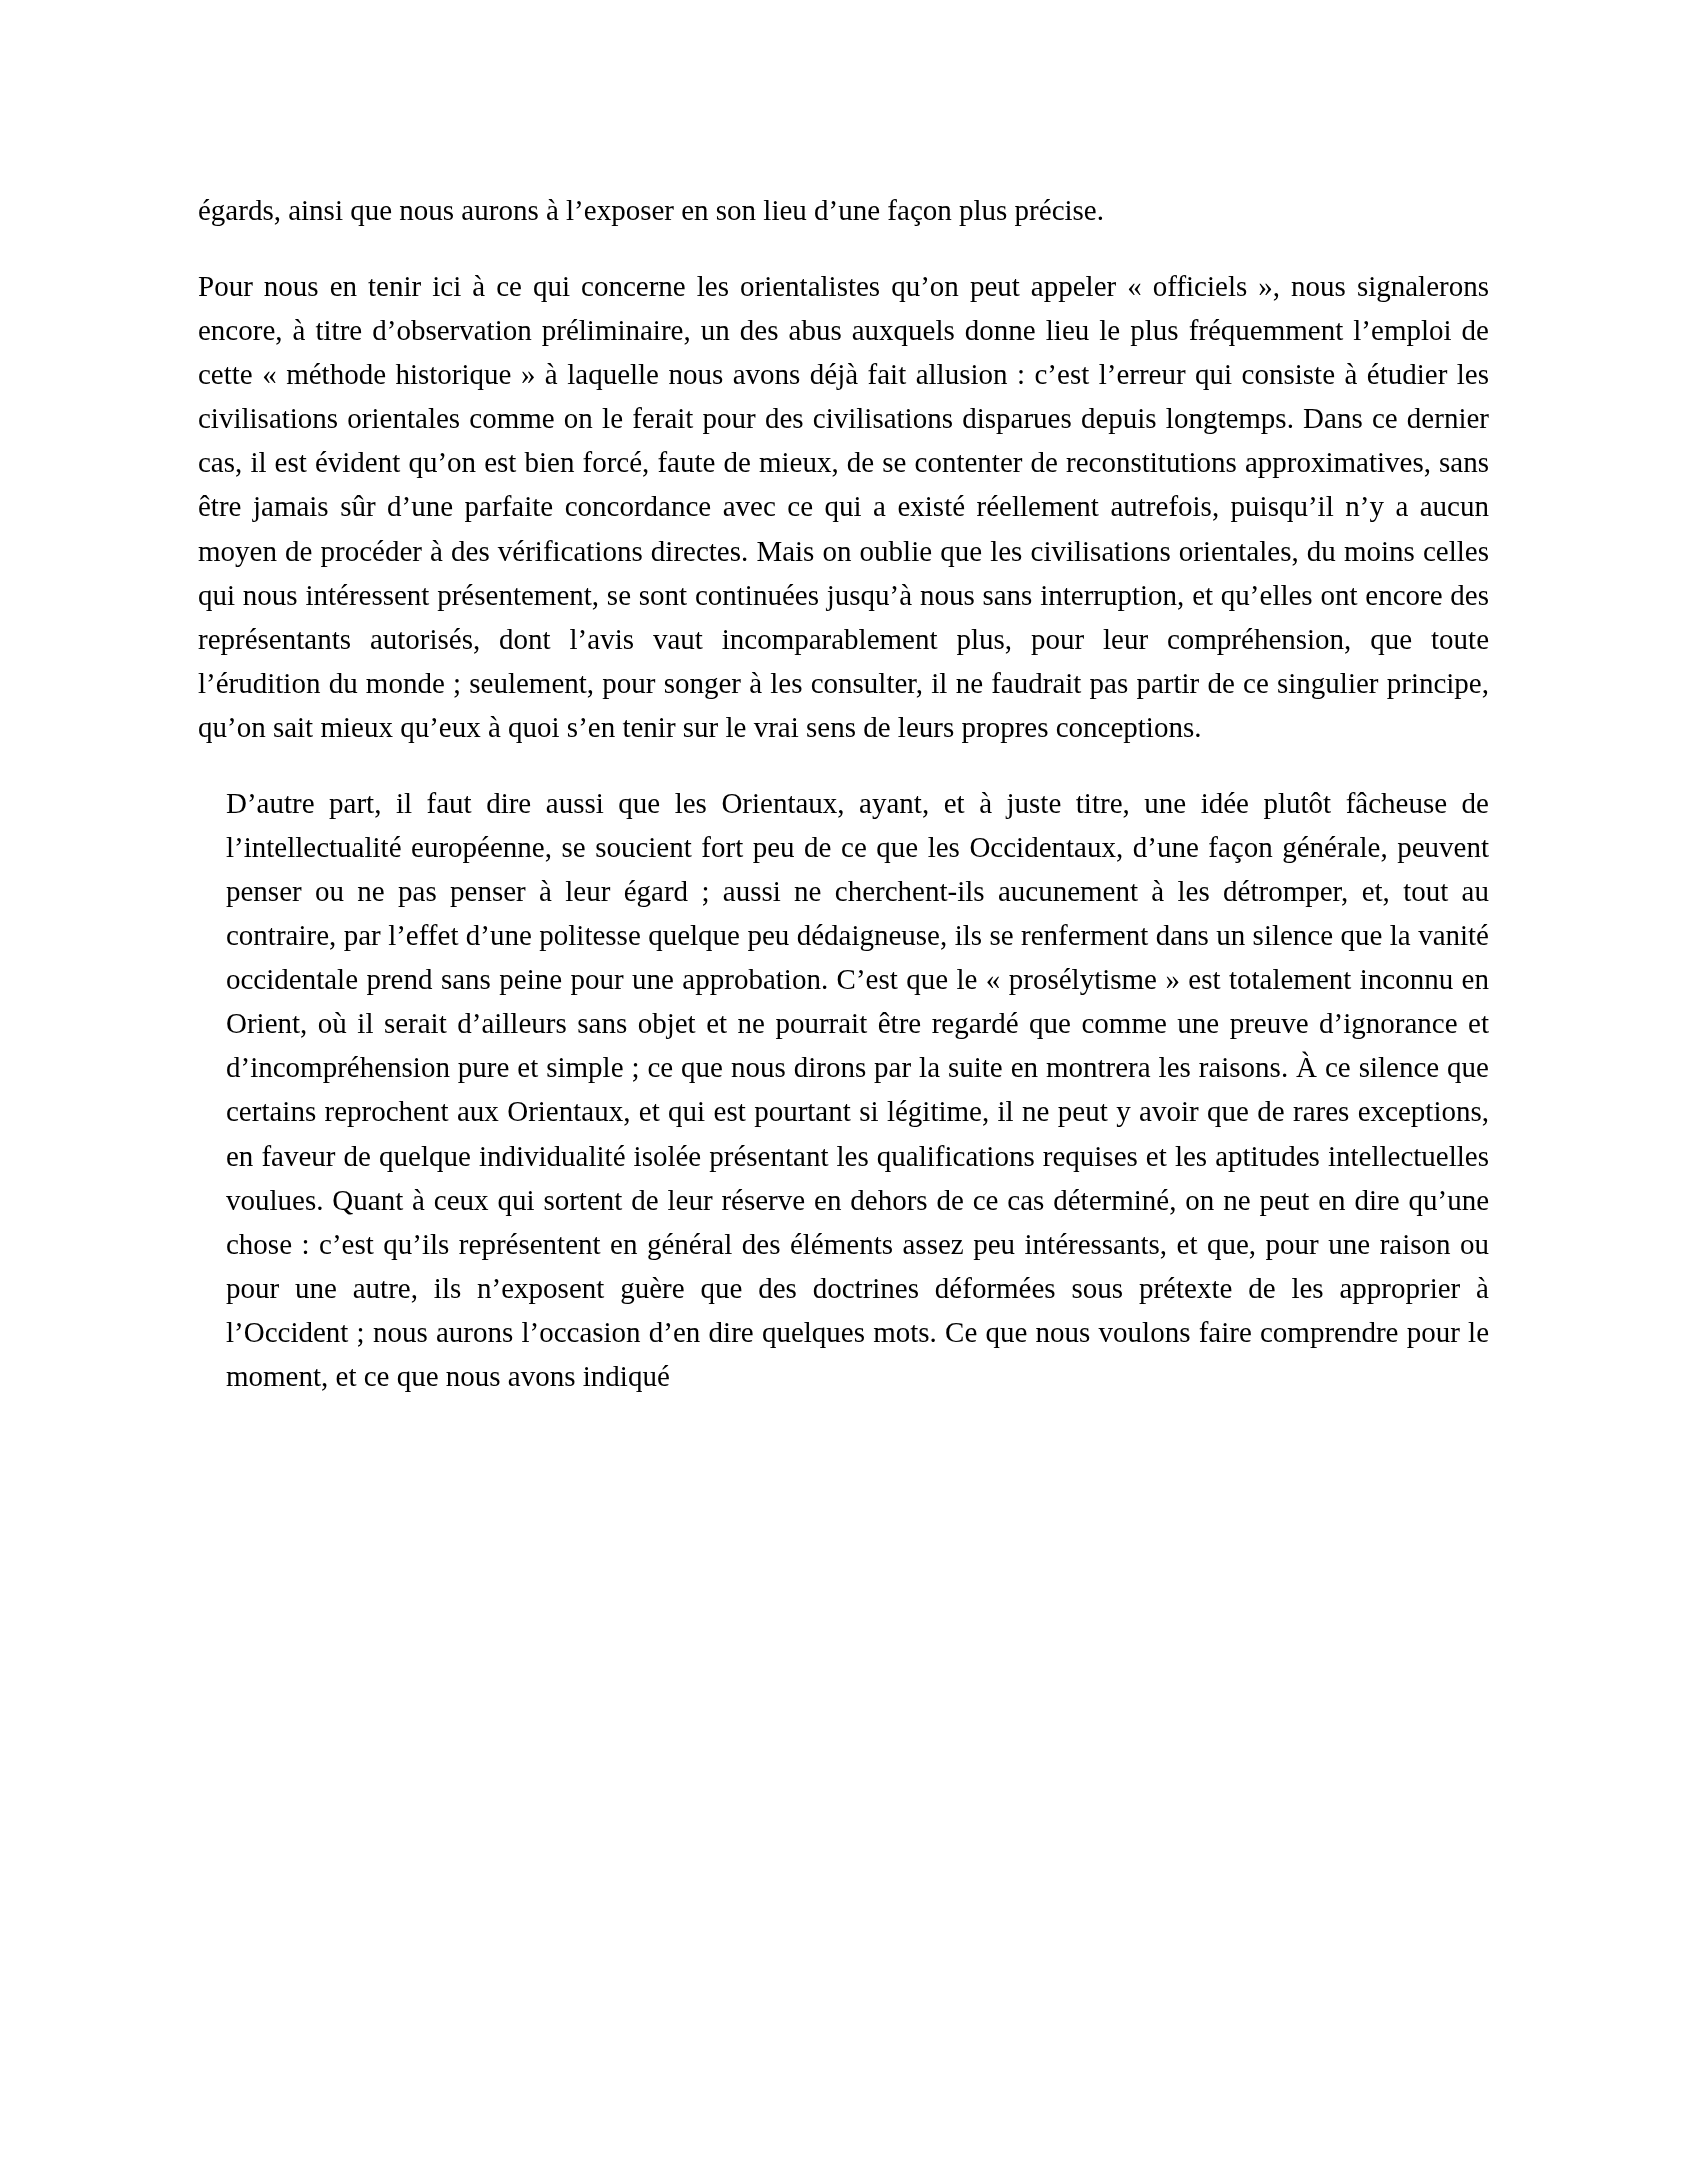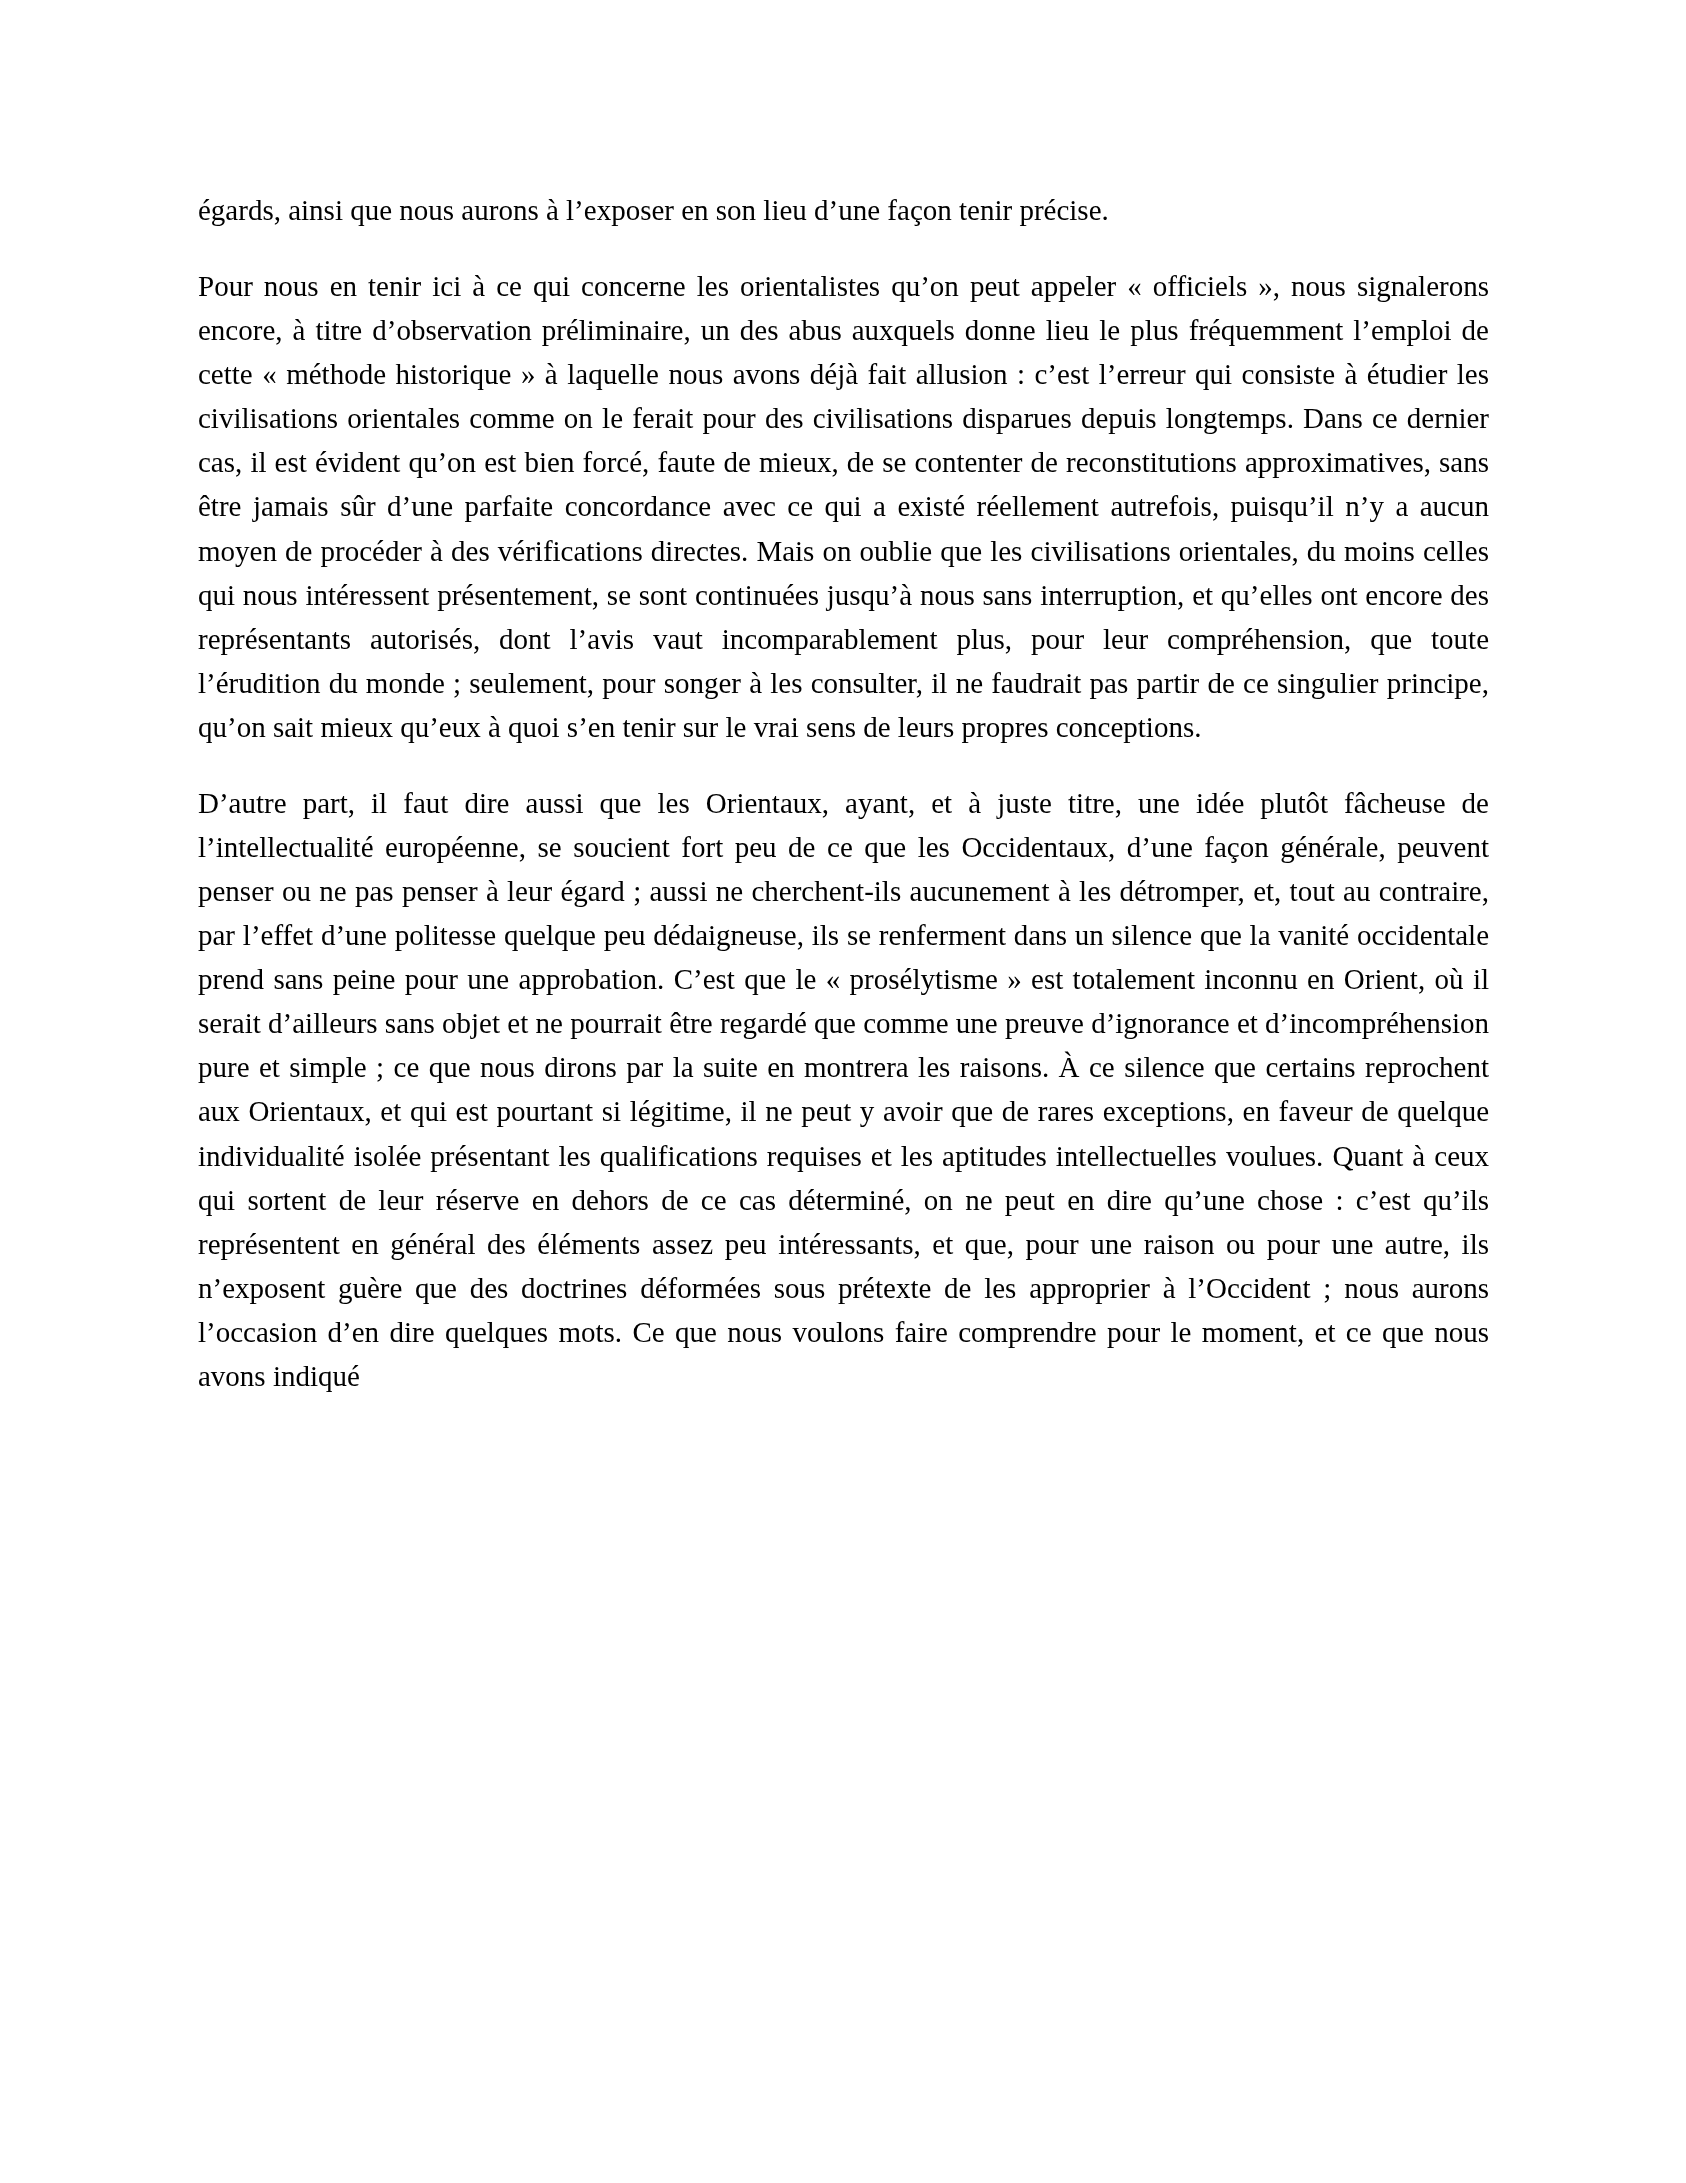--- a/index.html
+++ b/index.html
@@ -25,28 +25,29 @@
     line-height: 1.52;
     text-align: justify;
     text-justify: inter-word;
     hyphens: none;
   }
   .para {
     margin: 0 0 32px 0;
   }
   .para:last-child {
     margin-bottom: 0;
+    margin-left: 28px;
   }
   .para.continued {
     margin-bottom: 32px;
   }
 </style>
 </head>
 <body>
 
 <div class="page">
   <div class="body-text">
-    <p class="para continued">égards, ainsi que nous aurons à l’exposer en son lieu d’une façon tenir précise.</p>
+    <p class="para continued">égards, ainsi que nous aurons à l’exposer en son lieu d’une façon plus précise.</p>
     <p class="para">Pour nous en tenir ici à ce qui concerne les orientalistes qu’on peut appeler « officiels », nous signalerons encore, à titre d’observation préliminaire, un des abus auxquels donne lieu le plus fréquemment l’emploi de cette « méthode historique » à laquelle nous avons déjà fait allusion : c’est l’erreur qui consiste à étudier les civilisations orientales comme on le ferait pour des civilisations disparues depuis longtemps. Dans ce dernier cas, il est évident qu’on est bien forcé, faute de mieux, de se contenter de reconstitutions approximatives, sans être jamais sûr d’une parfaite concordance avec ce qui a existé réellement autrefois, puisqu’il n’y a aucun moyen de procéder à des vérifications directes. Mais on oublie que les civilisations orientales, du moins celles qui nous intéressent présentement, se sont continuées jusqu’à nous sans interruption, et qu’elles ont encore des représentants autorisés, dont l’avis vaut incomparablement plus, pour leur compréhension, que toute l’érudition du monde ; seulement, pour songer à les consulter, il ne faudrait pas partir de ce singulier principe, qu’on sait mieux qu’eux à quoi s’en tenir sur le vrai sens de leurs propres conceptions.</p>
     <p class="para">D’autre part, il faut dire aussi que les Orientaux, ayant, et à juste titre, une idée plutôt fâcheuse de l’intellectualité européenne, se soucient fort peu de ce que les Occidentaux, d’une façon générale, peuvent penser ou ne pas penser à leur égard ; aussi ne cherchent-ils aucunement à les détromper, et, tout au contraire, par l’effet d’une politesse quelque peu dédaigneuse, ils se renferment dans un silence que la vanité occidentale prend sans peine pour une approbation. C’est que le « prosélytisme » est totalement inconnu en Orient, où il serait d’ailleurs sans objet et ne pourrait être regardé que comme une preuve d’ignorance et d’incompréhension pure et simple ; ce que nous dirons par la suite en montrera les raisons. À ce silence que certains reprochent aux Orientaux, et qui est pourtant si légitime, il ne peut y avoir que de rares exceptions, en faveur de quelque individualité isolée présentant les qualifications requises et les aptitudes intellectuelles voulues. Quant à ceux qui sortent de leur réserve en dehors de ce cas déterminé, on ne peut en dire qu’une chose : c’est qu’ils représentent en général des éléments assez peu intéressants, et que, pour une raison ou pour une autre, ils n’exposent guère que des doctrines déformées sous prétexte de les approprier à l’Occident ; nous aurons l’occasion d’en dire quelques mots. Ce que nous voulons faire comprendre pour le moment, et ce que nous avons indiqué</p>
   </div>
 </div>
 
 
 </body></html>

